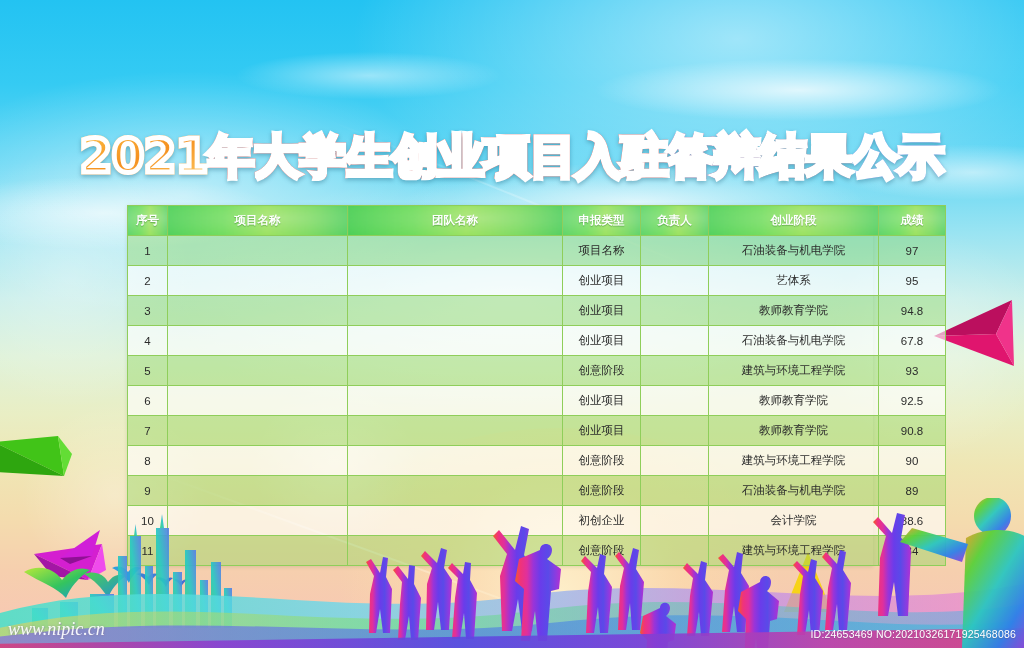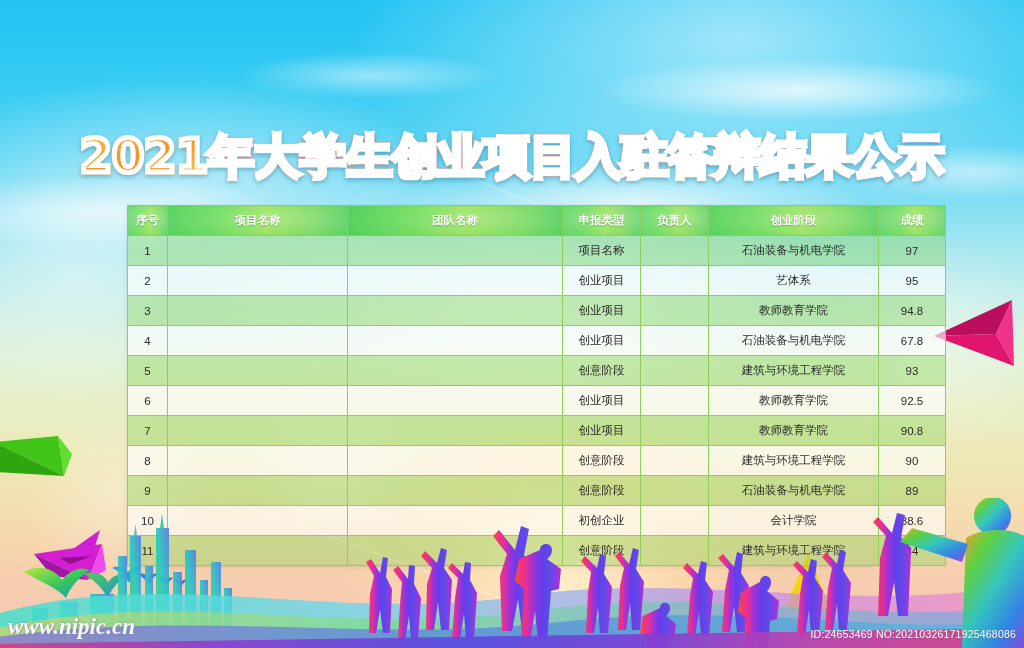--- a/index.html
+++ b/index.html
@@ -173,21 +173,21 @@
   }
   .wm-cn {
     font-family: "DejaVu Sans", sans-serif;
     font-size: 26px; font-weight: 700; color: #ffffff;
     letter-spacing: 2px;
     text-shadow: 0 0 3px rgba(120,110,160,.55), 1px 1px 0 rgba(150,140,180,.5);
   }
   .wm-url {
     font-family: "Liberation Serif", serif;
     font-style: italic;
-    font-size: 23px; font-weight: 700; color: #ffffff;
+    font-size: 18px; font-weight: 400; color: #ffffff;
     text-shadow: 0 0 3px rgba(120,110,160,.55), 1px 1px 0 rgba(150,140,180,.5);
   }
   .idtag {
     position: absolute; right: 8px; bottom: 8px;
     z-index: 20;
     font-family: "Liberation Sans", sans-serif;
     font-size: 10.5px;
     color: #ffffff;
     letter-spacing: .2px;
     text-shadow: 0 1px 1px rgba(90,90,120,.45);

